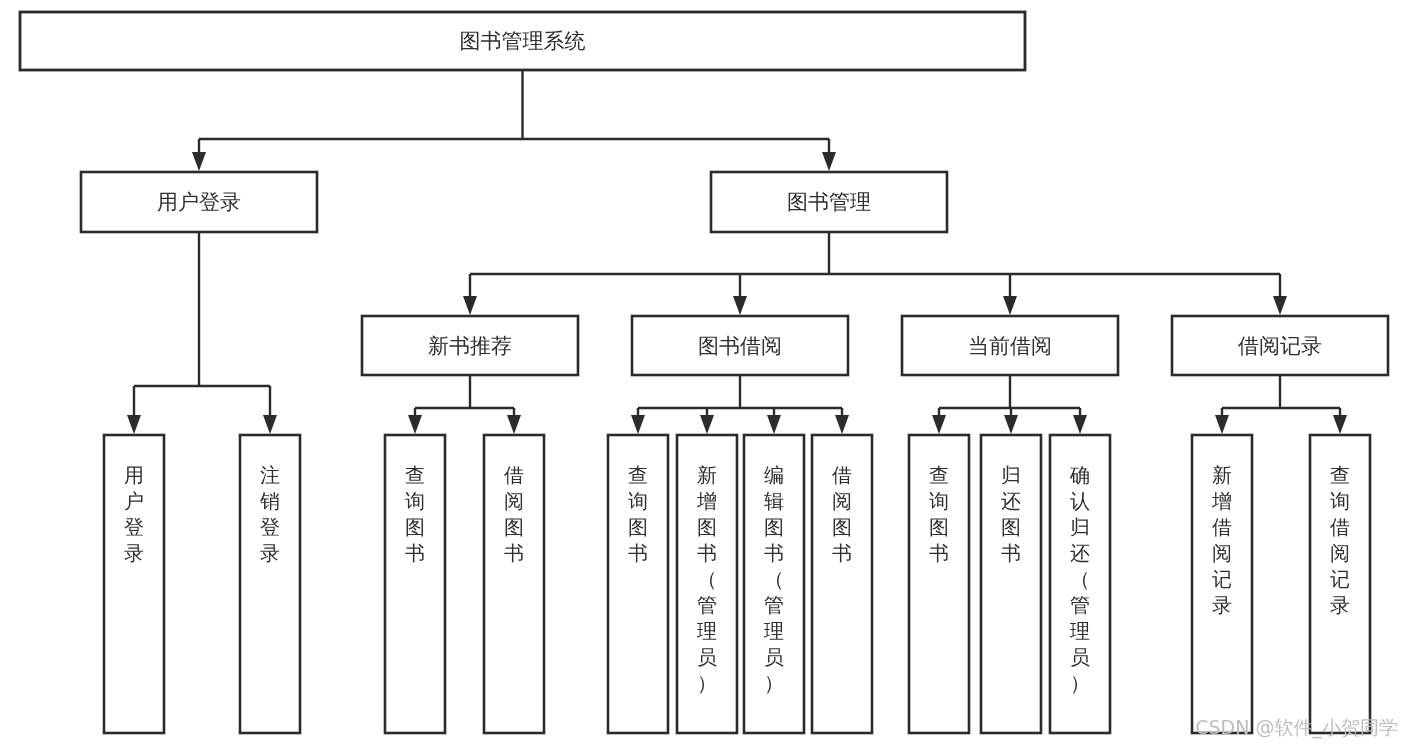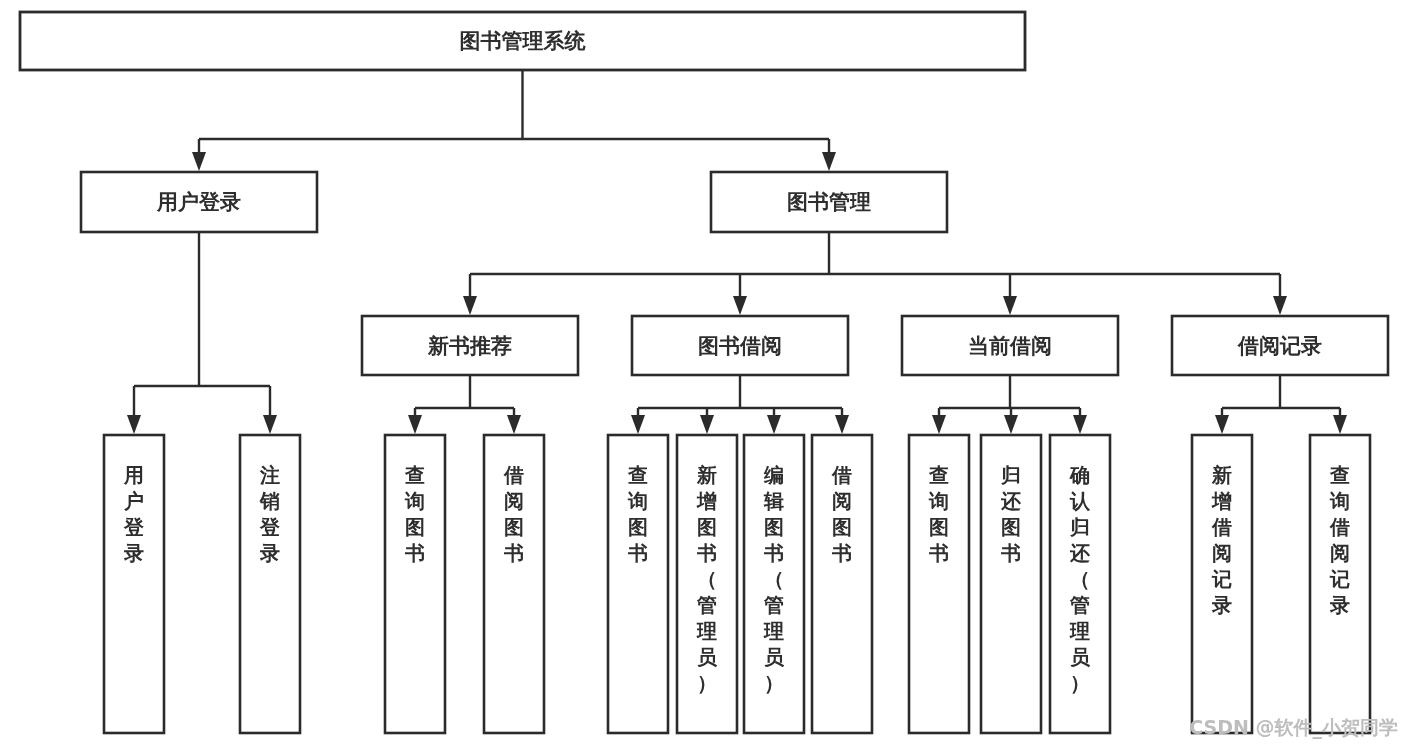--- a/index.html
+++ b/index.html
@@ -14,21 +14,20 @@
     font-family: "DejaVu Sans", "Liberation Sans", sans-serif;
     overflow: hidden;
     position: relative;
   }
   #diagram-root {
     position: absolute;
     left: 0;
     top: 0;
     width: 1227px;
     height: 747px;
-    font-weight: bold;
   }
   svg.flowchart {
     display: block;
     width: 1405px;
     height: 747px;
     background: #ffffff;
   }
   .node-box {
     fill: #ffffff;
     stroke: #2b2b2b;

